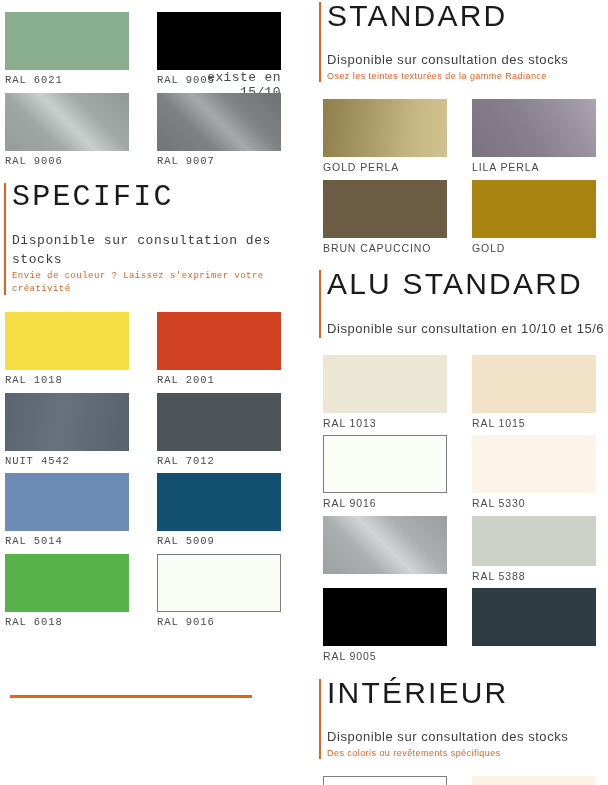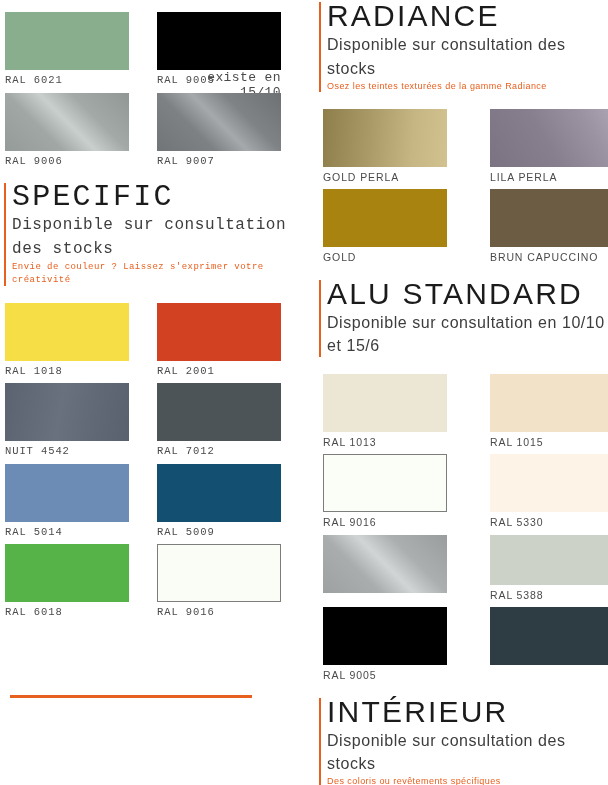--- a/index.html
+++ b/index.html
@@ -37,43 +37,43 @@
   }
   .section-title {
     font-size: 30px;
     font-weight: 300;
     letter-spacing: 2.2px;
     color: #1b1b1b;
     line-height: 1.08;
     white-space: nowrap;
   }
   .section-sub {
-    font-size: 16px;
+    font-size: 13px;
     color: #3d3d3d;
     letter-spacing: .55px;
     line-height: 1.45;
-    margin-top: 1px;
+    margin-top: 19px;
   }
   .section-tag {
     font-size: 9px;
     color: #e8601f;
     letter-spacing: .45px;
     line-height: 1.45;
     margin-top: 0px;
   }
 
   
   .grid {
     display: grid;
     grid-template-columns: 124px 124px;
     column-gap: 28px;
     row-gap: 0px;
     padding-left: 5px;
   }
-  .grid.right { grid-template-columns: 124px 124px; column-gap: 43px; padding-left: 8px; }
+  .grid.right { grid-template-columns: 124px 124px; column-gap: 25px; padding-left: 8px; }
 
   .cell { position: relative; }
 
   .chip {
     width: 124px;
     height: 58px;
     display: block;
   }
   .chip.bordered { border: 1px solid #7d7d7d; }
 
@@ -183,43 +183,43 @@
         <div class="chip-label">RAL 9016</div>
       </div>
     </div>
 
     <div class="divider-orange"></div>
   </div>
 
   <div class="col-right">
 
     <div class="section">
-      <div class="section-title">RADIANCE</div>
+      <div class="section-title">STANDARD</div>
       <div class="section-sub">Disponible sur consultation des stocks</div>
       <div class="section-tag">Osez les teintes texturées de la gamme Radiance</div>
     </div>
 
     <div class="spacer-10"></div>
 
     <div class="grid right">
       <div class="cell">
         <span class="chip" style="background: linear-gradient(95deg, rgb(141, 126, 75) 0%, rgb(169, 154, 103) 38%, rgb(197, 182, 131) 72%, rgb(209, 194, 143) 100%);"></span>
         <div class="chip-label">GOLD PERLA</div>
       </div>
       <div class="cell">
         <span class="chip" style="background: linear-gradient(60deg, rgb(123, 115, 129) 0%, rgb(135, 127, 141) 45%, rgb(155, 147, 161) 78%, rgb(173, 165, 179) 100%);"></span>
         <div class="chip-label">LILA PERLA</div>
       </div>
       <div class="cell">
+        <span class="chip" style="background: rgb(109, 92, 68);"></span>
+        <div class="chip-label">BRUN CAPUCCINO</div>
+      </div>
+      <div class="cell">
         <span class="chip" style="background: rgb(169, 131, 15);"></span>
         <div class="chip-label">GOLD</div>
-      </div>
-      <div class="cell">
-        <span class="chip" style="background: rgb(109, 92, 68);"></span>
-        <div class="chip-label">BRUN CAPUCCINO</div>
       </div>
     </div>
 
     <div class="spacer-8"></div>
 
     <div class="section">
       <div class="section-title">ALU STANDARD</div>
       <div class="section-sub">Disponible sur consultation en 10/10 et 15/6</div>
     </div>
 

